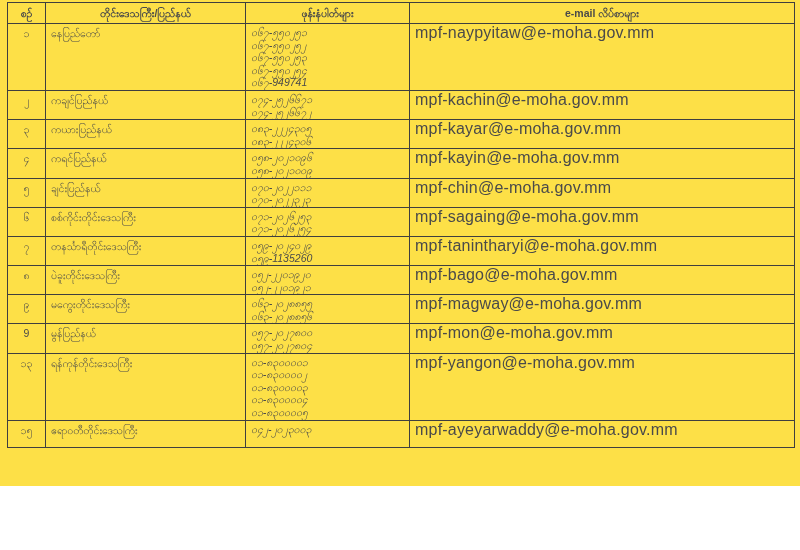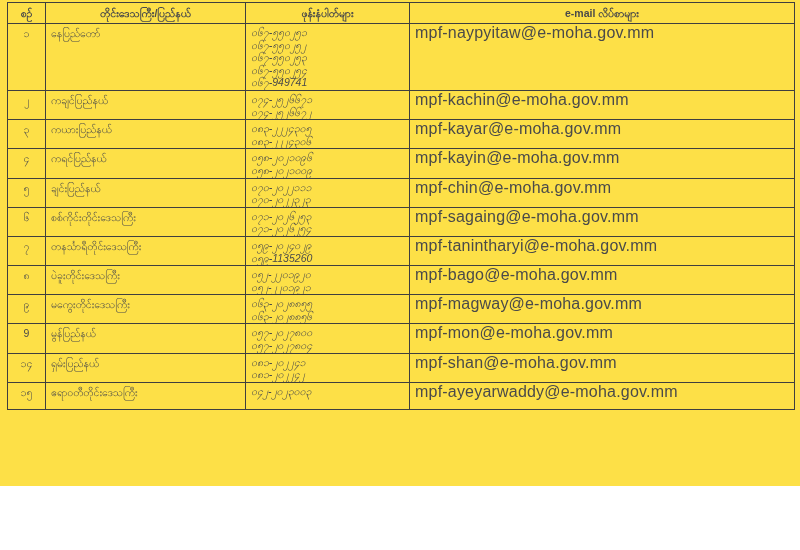--- a/index.html
+++ b/index.html
@@ -162,30 +162,33 @@
       <td class="serial">9</td>
       <td class="region">မွန်ပြည်နယ်</td>
       <td class="phone">
         <div class="phone-line">၀၅၇-၂၀၂၇၈၀၀</div>
         <div class="phone-line">၀၅၇-၂၀၂၇၈၀၄</div>
       </td>
       <td class="email">mpf-mon@e-moha.gov.mm</td>
     </tr>
 
 
+    <tr class="r5">
+      <td class="serial">၁၃</td>
+      <td class="region">ရန်ကုန်တိုင်းဒေသကြီး</td>
+      <td class="phone">
+        <div class="phone-line">၀၁-၈၃၀၀၀၀၁</div>
+        <div class="phone-line">၀၁-၈၃၀၀၀၀၂</div>
+        <div class="phone-line">၀၁-၈၃၀၀၀၀၃</div>
+        <div class="phone-line">၀၁-၈၃၀၀၀၀၄</div>
+        <div class="phone-line">၀၁-၈၃၀၀၀၀၅</div>
+      </td>
+      <td class="email">mpf-yangon@e-moha.gov.mm</td>
+    </tr>
 
-    <tr class="r2">
-      <td class="serial">၁၄</td>
-      <td class="region">ရှမ်းပြည်နယ်</td>
-      <td class="phone">
-        <div class="phone-line">၀၈၁-၂၀၂၂၄၁</div>
-        <div class="phone-line">၀၈၁-၂၀၂၂၄၂</div>
-      </td>
-      <td class="email">mpf-shan@e-moha.gov.mm</td>
-    </tr>
 
     <tr class="r2">
       <td class="serial">၁၅</td>
       <td class="region">ဧရာဝတီတိုင်းဒေသကြီး</td>
       <td class="phone">
         <div class="phone-line">၀၄၂-၂၀၂၃၀၀၃</div>
 
       </td>
       <td class="email">mpf-ayeyarwaddy@e-moha.gov.mm</td>
     </tr>

